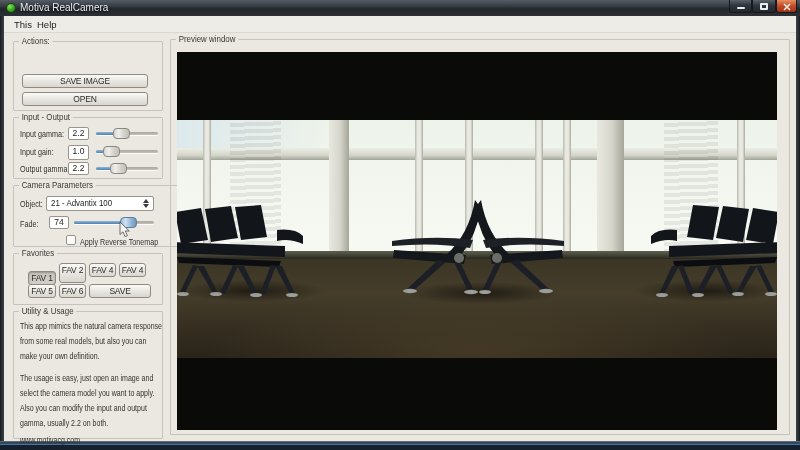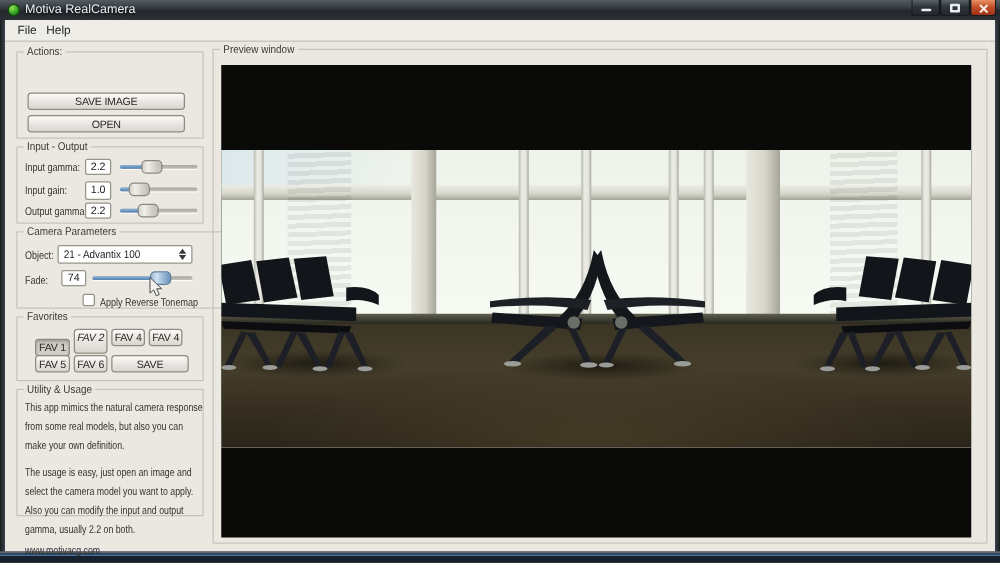--- a/index.html
+++ b/index.html
@@ -114,21 +114,21 @@
       </svg>
     </div>
   </div>
 
   <div id="frame-l" class="abs"></div>
   <div id="frame-r" class="abs"></div>
   <div id="frame-r-glass" class="abs"></div>
   <div id="frame-b" class="abs"></div>
 
   <div id="menubar" class="abs">
-    <div class="abs menuitem" style="left:8px;">File</div>
+    <div class="abs menuitem" style="left:8px;">This</div>
     <div class="abs menuitem" style="left:31px;">Help</div>
   </div>
 
   <div id="client" class="abs">
 
     <div class="group" style="left:9px;top:8px;width:150px;height:70px;">
       <span class="glabel">Actions:</span>
       <div class="btn" style="left:8px;top:32px;width:126px;height:14px;">SAVE IMAGE</div>
       <div class="btn" style="left:8px;top:50px;width:126px;height:14px;">OPEN</div>
     </div>
@@ -175,29 +175,29 @@
         <div class="fill"></div>
         <div class="thumb"></div>
       </div>
       <div class="checkbox" style="left:52px;top:49px;"></div>
       <div class="lbl" style="left:66px;top:51px;">Apply Reverse Tonemap</div>
     </div>
 
     <div class="group" style="left:9px;top:220px;width:150px;height:52px;">
       <span class="glabel">Favorites</span>
       <div class="btn pressed" style="left:14px;top:9px;width:28px;height:14px;">FAV 1</div>
-      <div class="btn" style="left:45px;top:9px;width:27px;height:20px;font-style:italic;">FAV 2</div>
+      <div class="btn" style="left:45px;top:9px;width:27px;height:20px;">FAV 2</div>
       <div class="btn" style="left:75px;top:9px;width:27px;height:14px;">FAV 4</div>
       <div class="btn" style="left:105px;top:9px;width:27px;height:14px;">FAV 4</div>
       <div class="btn" style="left:14px;top:30px;width:28px;height:14px;">FAV 5</div>
       <div class="btn" style="left:45px;top:30px;width:27px;height:14px;">FAV 6</div>
       <div class="btn" style="left:75px;top:30px;width:62px;height:14px;">SAVE FAVORITE</div>
     </div>
 
-    <div class="group" style="left:9px;top:278px;width:150px;height:102px;">
+    <div class="group" style="left:9px;top:278px;width:150px;height:128px;">
       <span class="glabel">Utility &amp; Usage</span>
       <div class="uline" style="top:9px;">This app mimics the natural camera response</div>
       <div class="uline" style="top:24px;">from some real models, but also you can</div>
       <div class="uline" style="top:39px;">make your own definition.</div>
       <div class="uline" style="top:61px;">The usage is easy, just open an image and</div>
       <div class="uline" style="top:76px;">select the camera model you want to apply.</div>
       <div class="uline" style="top:91px;">Also you can modify the input and output</div>
       <div class="uline" style="top:106px;">gamma, usually 2.2 on both.</div>
       <div class="uline" style="top:123px;">www.motivacg.com</div>
     </div>

